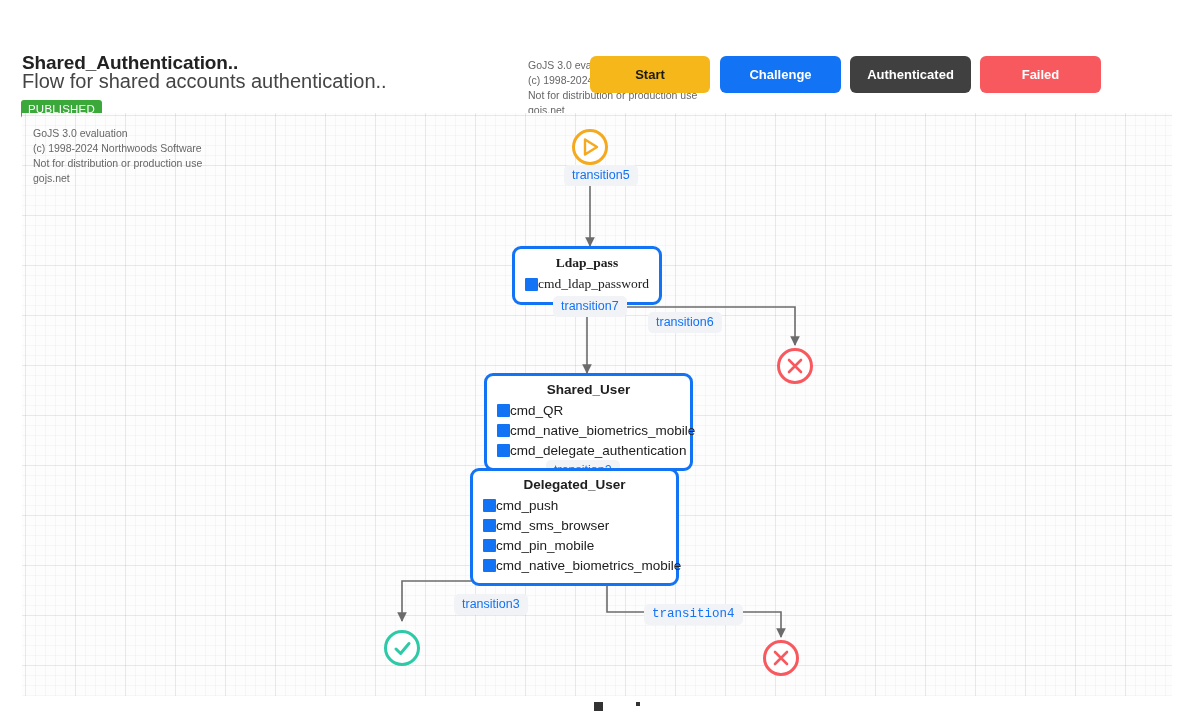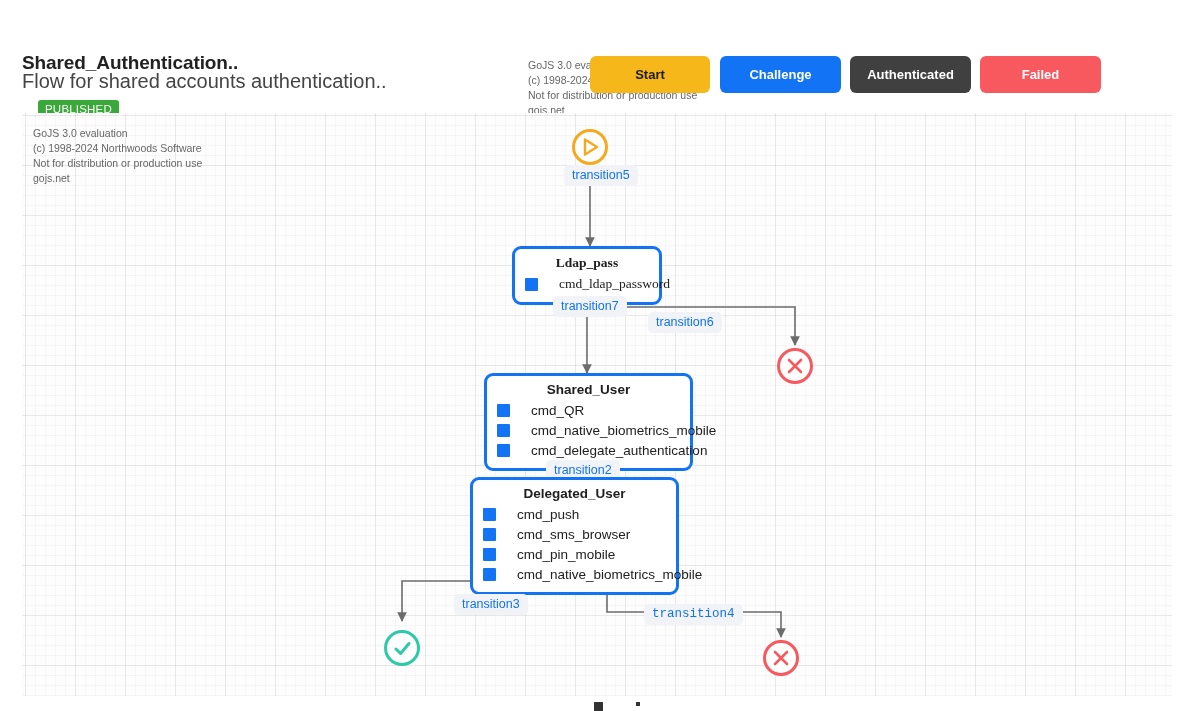--- a/index.html
+++ b/index.html
@@ -22,21 +22,21 @@
   #flow-title {
     position:absolute; left:22px; top:16px;
     font-size:19px; font-weight:bold; color:#222222;
     letter-spacing:-0.1px;
   }
   #flow-subtitle {
     position:absolute; left:22px; top:34px;
     font-size:20px; color:#444444;
   }
   #published-badge {
-    position:absolute; left:38px; top:64px;
+    position:absolute; left:21px; top:64px;
     background:#3aa93a; color:#ffffff;
     font-size:11.5px; font-weight:normal;
     padding:2.5px 7px 3px 7px; border-radius:3px;
     letter-spacing:0.2px;
   }
 
   
   .watermark {
     position:absolute;
     font-family:"Liberation Sans", sans-serif;
@@ -85,21 +85,21 @@
     border:3px solid #1273f5;
     border-radius:9px;
     padding:6px 10px 8px 10px;
   }
   .node-title {
     text-align:center;
     font-size:13.5px; font-weight:bold; color:#202020;
     margin-bottom:3px; white-space:nowrap;
   }
   .node-row {
-    display:flex; align-items:center; gap:21px;
+    display:flex; align-items:center; gap:0;
     height:20px; white-space:nowrap;
   }
   .cmd-swatch {
     width:13px; height:13px; background:#1273f5;
     flex:0 0 13px; border-radius:1px;
   }
   .cmd-label { font-size:13.5px; color:#202020; }
 
   
   .round-node {
@@ -224,21 +224,21 @@
         <span class="cmd-swatch"></span>
         <span class="cmd-label">cmd_native_biometrics_mobile</span>
       </div>
       <div class="node-row">
         <span class="cmd-swatch"></span>
         <span class="cmd-label">cmd_delegate_authentication</span>
       </div>
     </div>
     <div class="edge-label" style="left:524px; top:347px;">transition2</div>
 
-    <div class="node-card" style="left:448px; top:364px; width:209px;">
+    <div class="node-card" style="left:448px; top:355px; width:209px;">
       <div class="node-title">Delegated_User</div>
       <div class="node-row">
         <span class="cmd-swatch"></span>
         <span class="cmd-label">cmd_push</span>
       </div>
       <div class="node-row">
         <span class="cmd-swatch"></span>
         <span class="cmd-label">cmd_sms_browser</span>
       </div>
       <div class="node-row">

